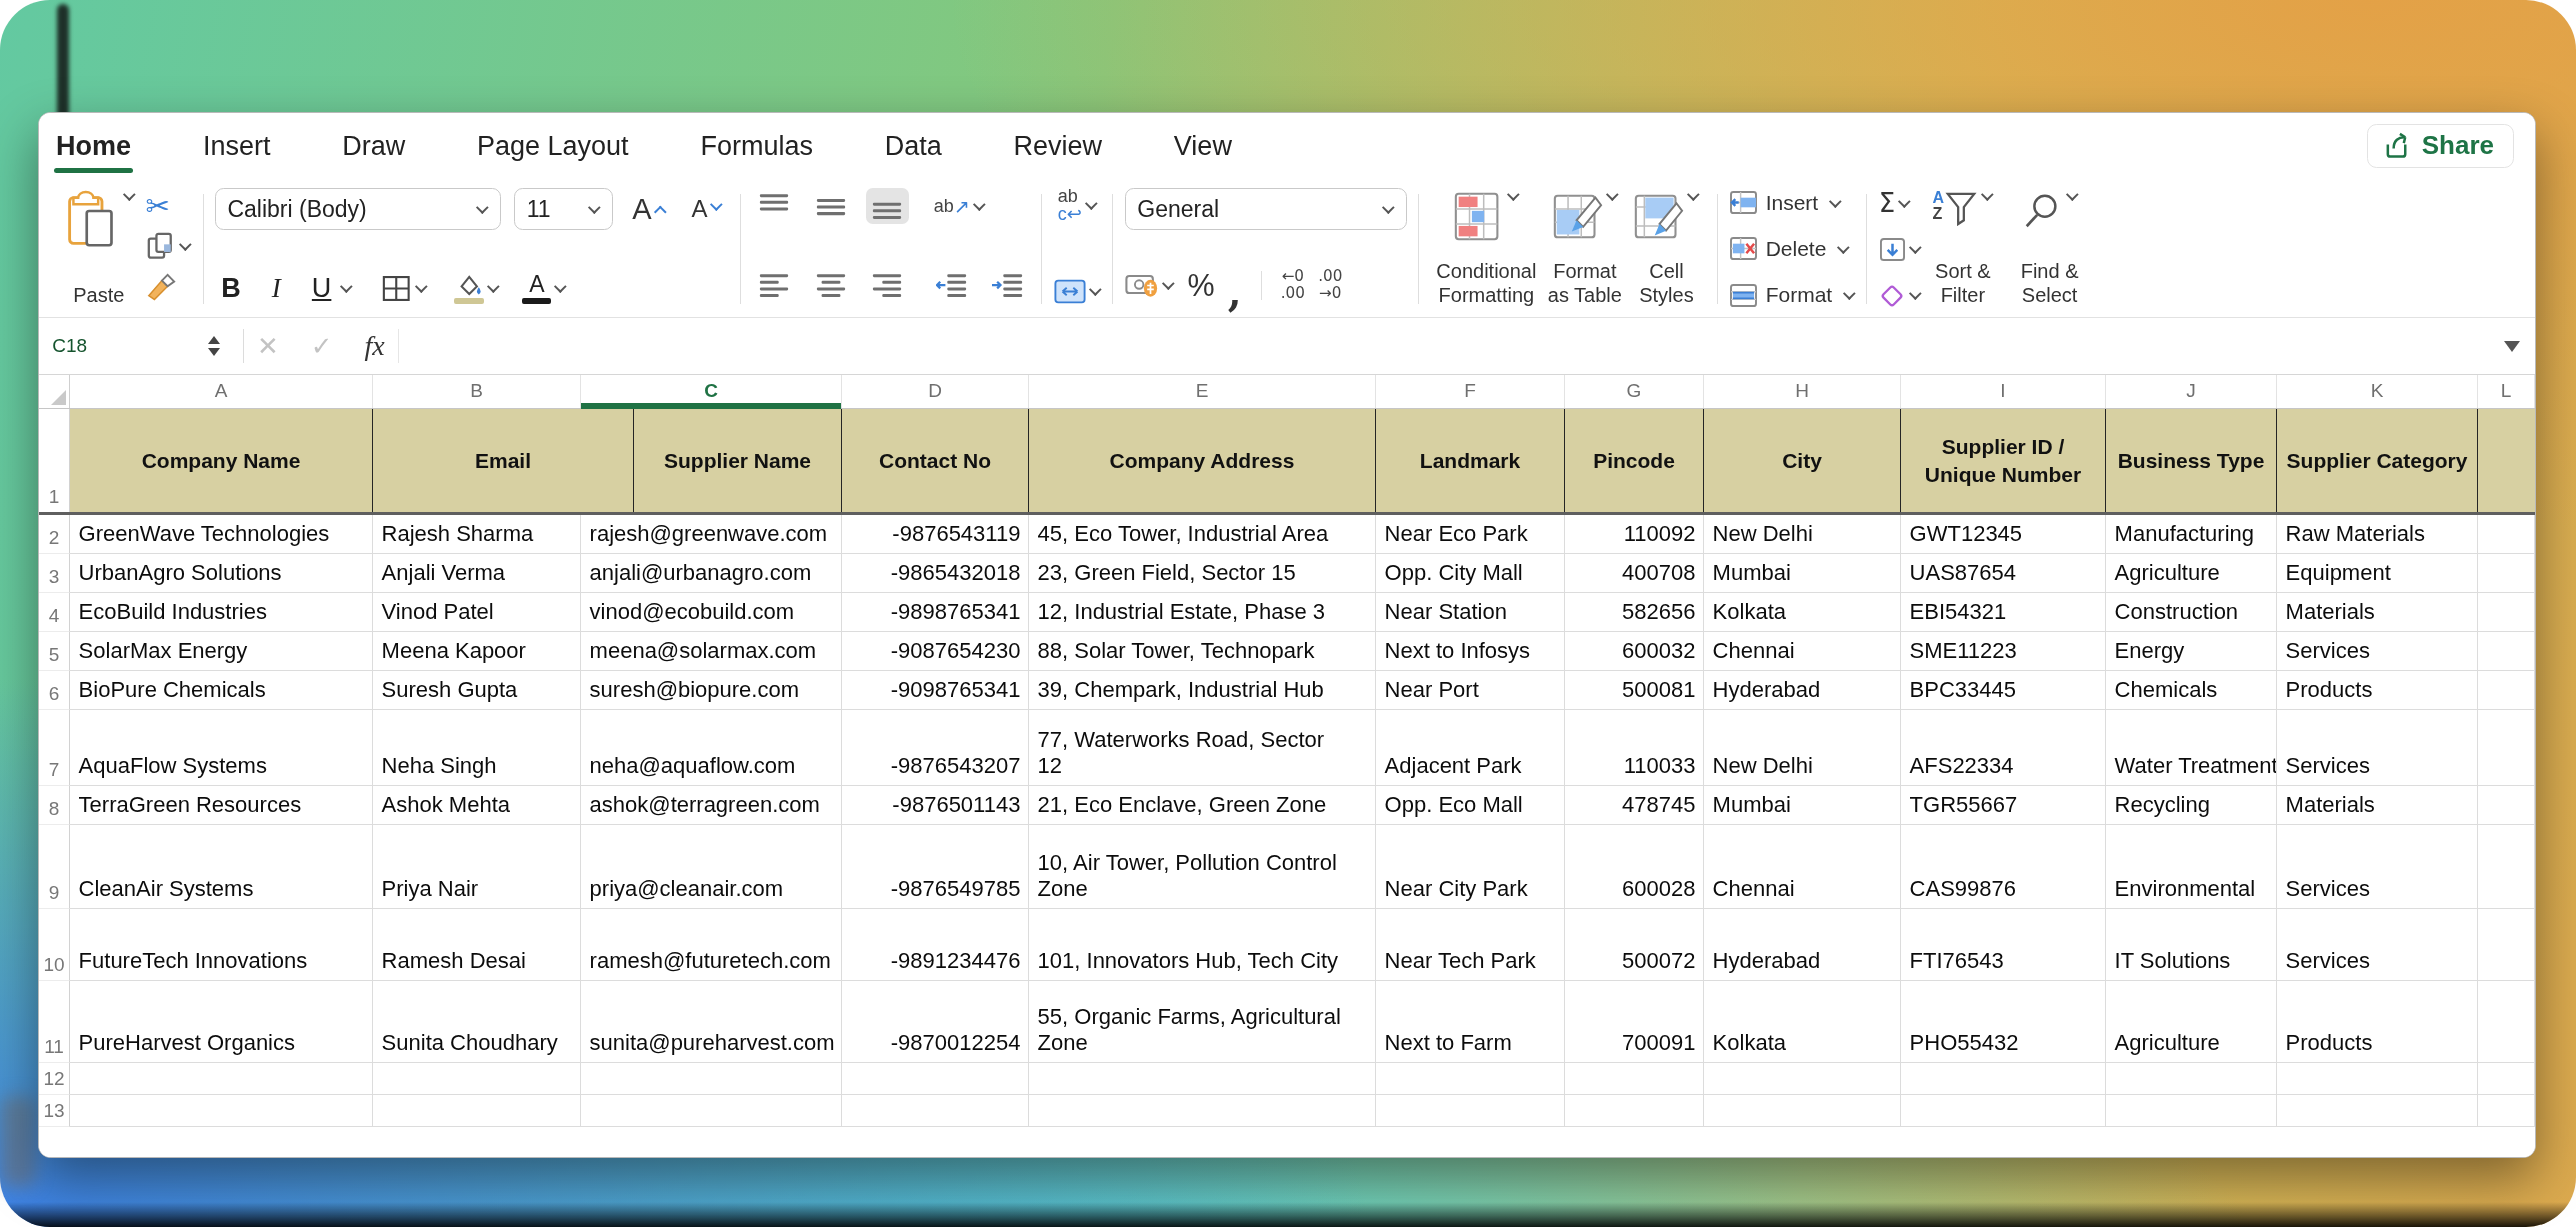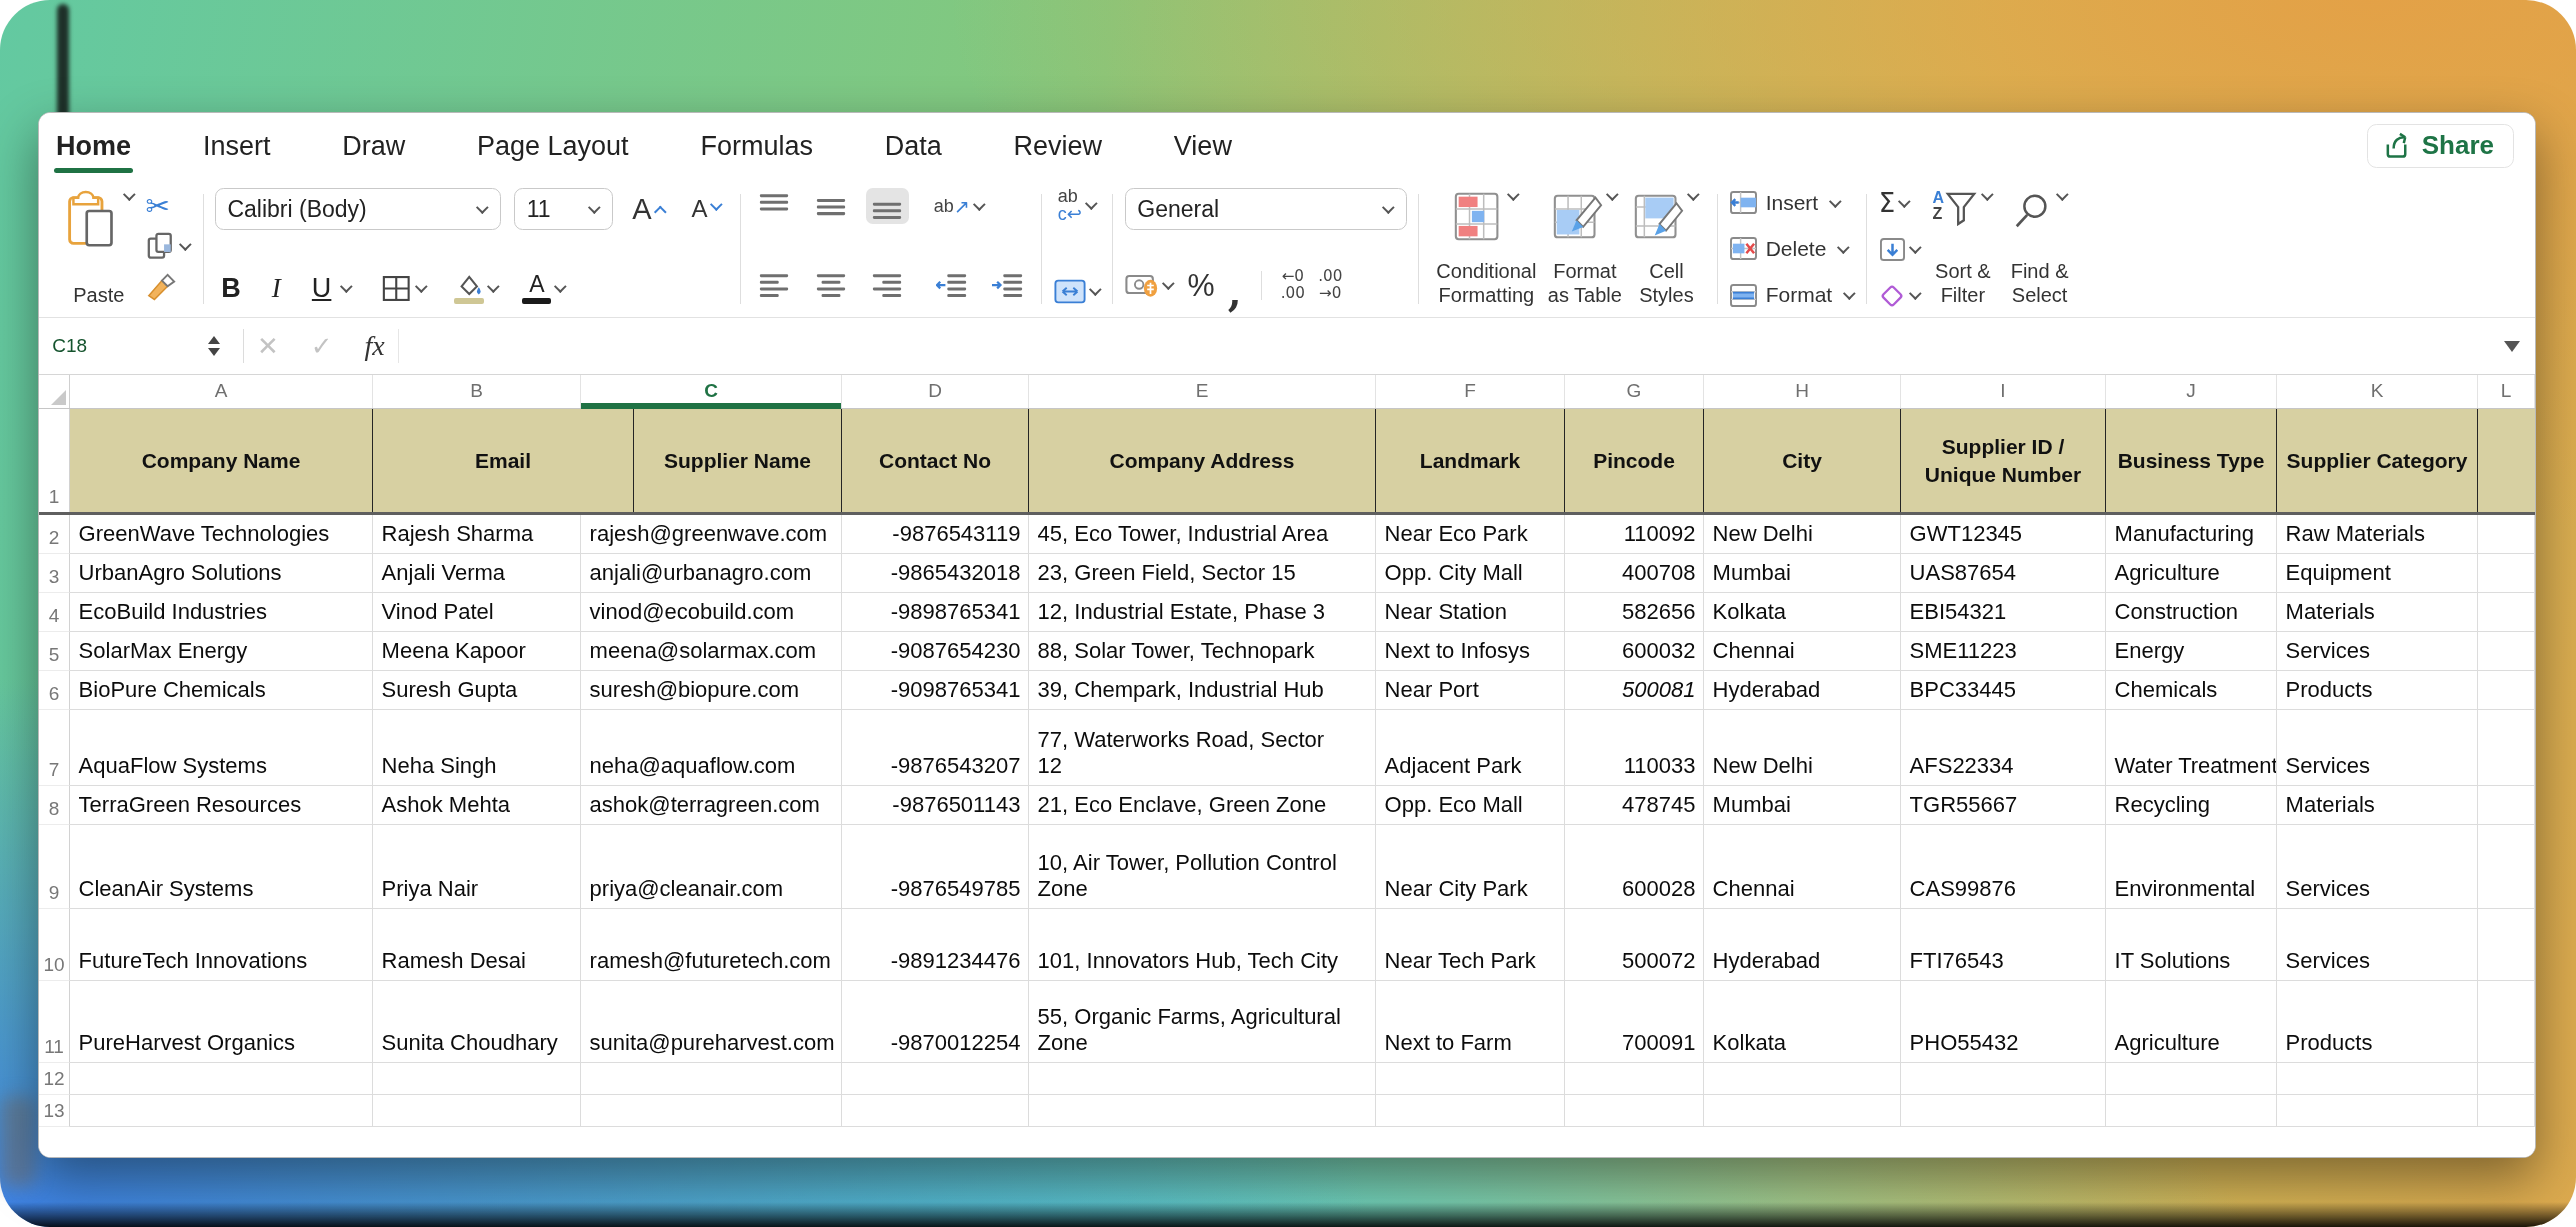--- a/index.html
+++ b/index.html
@@ -489,21 +489,21 @@
               <span class="z">Z</span>
             </div>
             <svg width="34" height="36" viewBox="0 0 36 38">
               <path d="M4 4 h28 l-11 14 v14 l-6 4 v-18 Z" fill="none" stroke="#555" stroke-width="2.4"></path>
             </svg>
             <span class="chev"></span>
           </div>
           <div class="biglabel">Sort &amp;
 Filter</div>
         </div>
-        <div class="bigbtn" style="margin-left:6px">
+        <div class="bigbtn" style="margin-left:16px">
           <div class="icobig">
             <svg width="42" height="42" viewBox="0 0 44 44">
               <circle cx="25" cy="17" r="11" fill="none" stroke="#555" stroke-width="2.6"></circle>
               <path d="M17 26 L6 38" stroke="#555" stroke-width="2.8"></path>
             </svg>
             <span class="chev"></span>
           </div>
           <div class="biglabel">Find &amp;
 Select</div>
         </div>
@@ -622,21 +622,21 @@
             <div class="cell c-L fillcol" style="width: 44px;"></div>
           </div>
           <div class="row" style="height: 39px;">
             <div class="rownum">6</div>
             <div class="cell c-A" style="width: 303px;">BioPure Chemicals</div>
             <div class="cell c-B" style="width: 208px;">Suresh Gupta</div>
             <div class="cell c-C" style="width: 261px;">suresh@biopure.com</div>
             <div class="cell c-D right" style="width: 187px;">-9098765341</div>
             <div class="cell c-E wrap" style="width: 347px;">39, Chempark, Industrial Hub</div>
             <div class="cell c-F" style="width: 189px;">Near Port</div>
-            <div class="cell c-G right" style="width: 139px; font-style: italic;">500081</div>
+            <div class="cell c-G right" style="width: 139px;">500081</div>
             <div class="cell c-H" style="width: 197px;">Hyderabad</div>
             <div class="cell c-I" style="width: 205px;">BPC33445</div>
             <div class="cell c-J" style="width: 171px;">Chemicals</div>
             <div class="cell c-K" style="width: 201px;">Products</div>
             <div class="cell c-L fillcol" style="width: 44px;"></div>
           </div>
           <div class="row" style="height: 76px;">
             <div class="rownum">7</div>
             <div class="cell c-A" style="width: 303px;">AquaFlow Systems</div>
             <div class="cell c-B" style="width: 208px;">Neha Singh</div>

